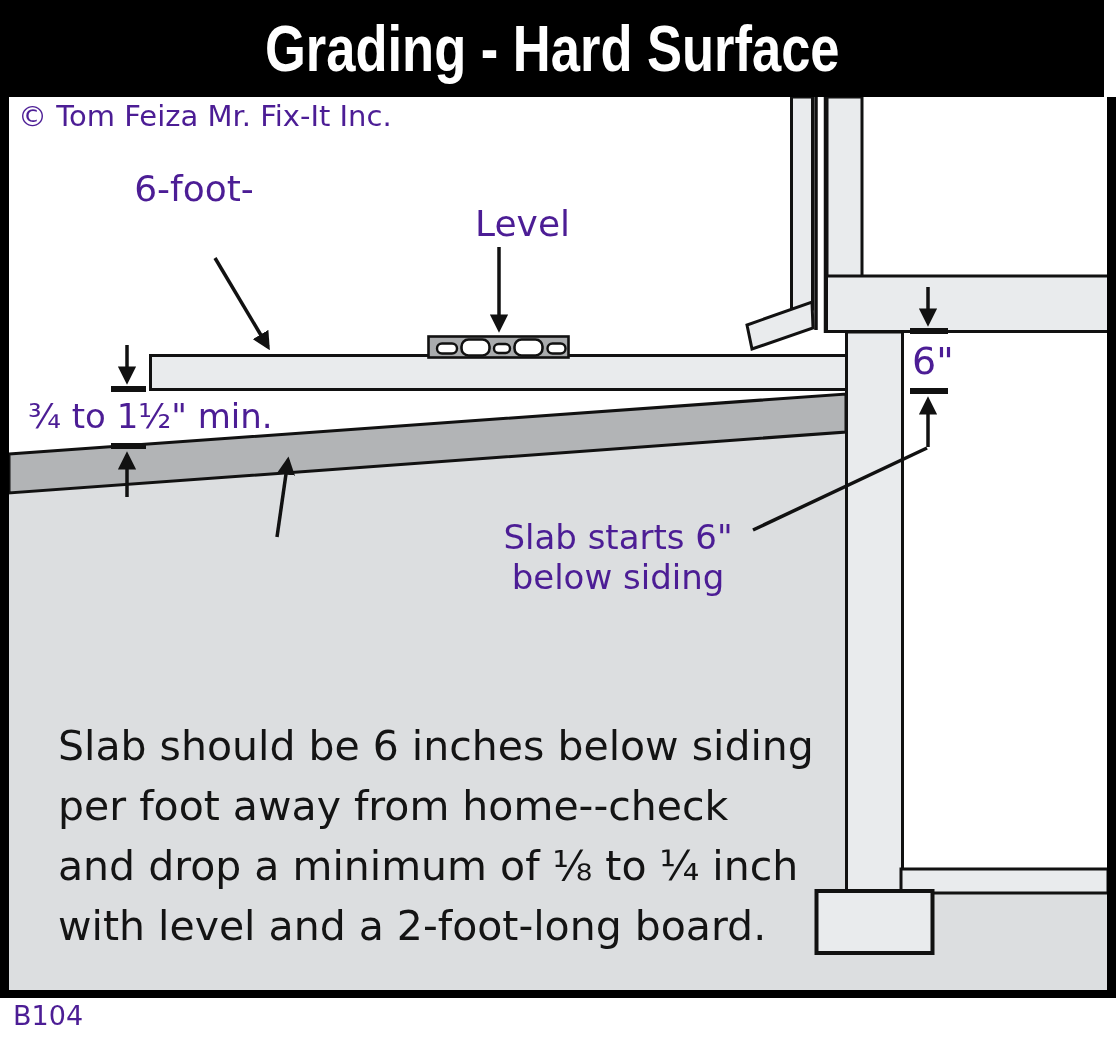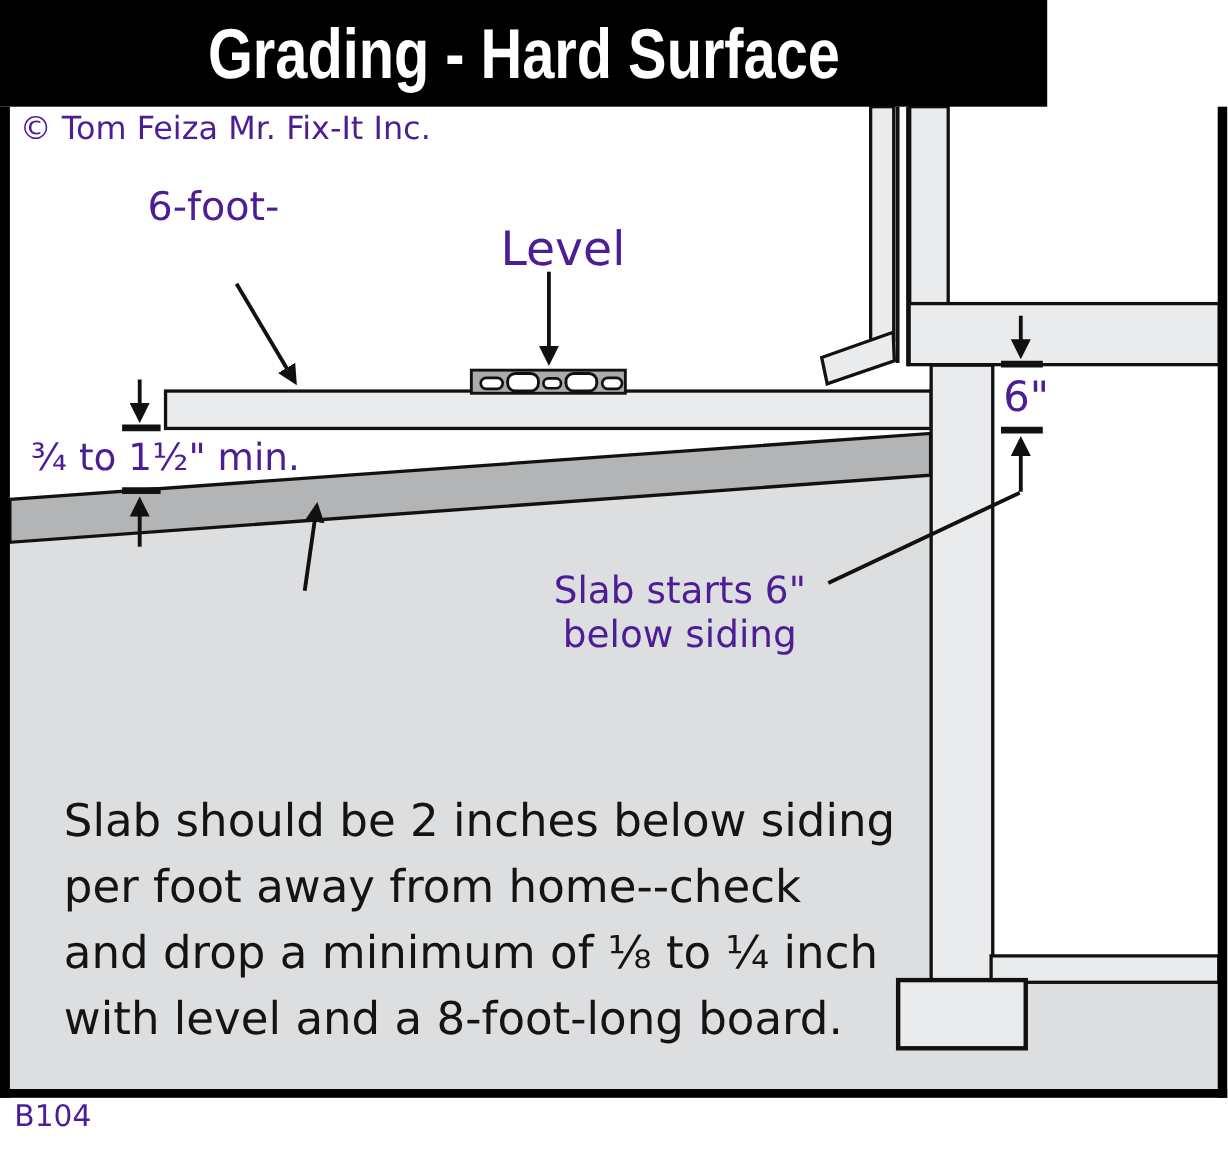--- a/index.html
+++ b/index.html
@@ -6,21 +6,21 @@
   #stage{
     position:relative;
     width:1116px;height:1046px;
     background:#ffffff;
     overflow:hidden;
     font-family:"DejaVu Sans", sans-serif;
     color:#111;
   }
   
   .title-bar{
-    position:absolute;left:0;top:0;width:952px;height:97px;
+    position:absolute;left:0;top:0;width:1104px;height:97px;
     background:#000;
     display:flex;align-items:center;justify-content:center;
   }
   .title-text{
     display:inline-block;
     color:#fff;
     font-family:"Liberation Sans", sans-serif;
     font-weight:700;
     font-size:64px;
     letter-spacing:0px;
@@ -33,21 +33,21 @@
   
   .lbl{
     position:absolute;
     font-family:"DejaVu Sans", sans-serif;
     color:#4c1d95;
     white-space:nowrap;
     line-height:1.16;
   }
   .lbl-copyright{left:18px;top:100px;font-size:29px;}
   .lbl-board{left:98px;top:170px;width:192px;font-size:36px;text-align:center;line-height:38px;}
-  .lbl-level{left:455px;top:203px;font-size:43px;text-align:center;}
+  .lbl-level{left:475px;top:203px;font-size:36px;text-align:center;}
   .lbl-dim-left{left:28px;top:397px;font-size:34px;}
   .lbl-patio{left:211px;top:531px;font-size:34px;}
   .lbl-slab-start{left:455px;top:517px;width:326px;font-size:34px;text-align:center;line-height:40px;}
   .lbl-6in{left:912px;top:339px;font-size:38px;}
   .note{
     position:absolute;left:58px;top:716px;width:800px;
     font-size:41px;line-height:60px;color:#141414;
   }
   .lbl-code{left:13px;top:1000px;font-size:27px;}
 </style>
@@ -130,21 +130,21 @@
 
 
   <div class="lbl lbl-slab-start">
     <div>Slab starts 6"</div>
     <div>below siding</div>
   </div>
 
   <div class="lbl lbl-6in">6"</div>
 
   <div class="note">
-    <div>Slab should be 2 inches below siding</div>
+    <div>Slab should be 6 inches below siding</div>
     <div>per foot away from home--check</div>
     <div>and drop a minimum of ⅛ to ¼ inch</div>
-    <div>with level and a 8-foot-long board.</div>
+    <div>with level and a 2-foot-long board.</div>
   </div>
 
   <div class="lbl lbl-code">B104</div>
 
 </div>
 
 </body></html>

